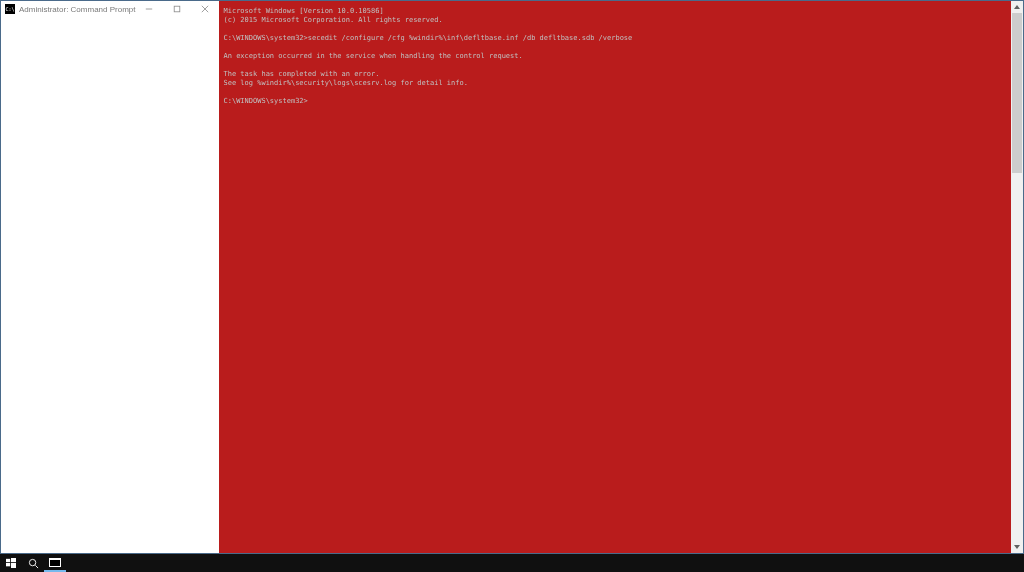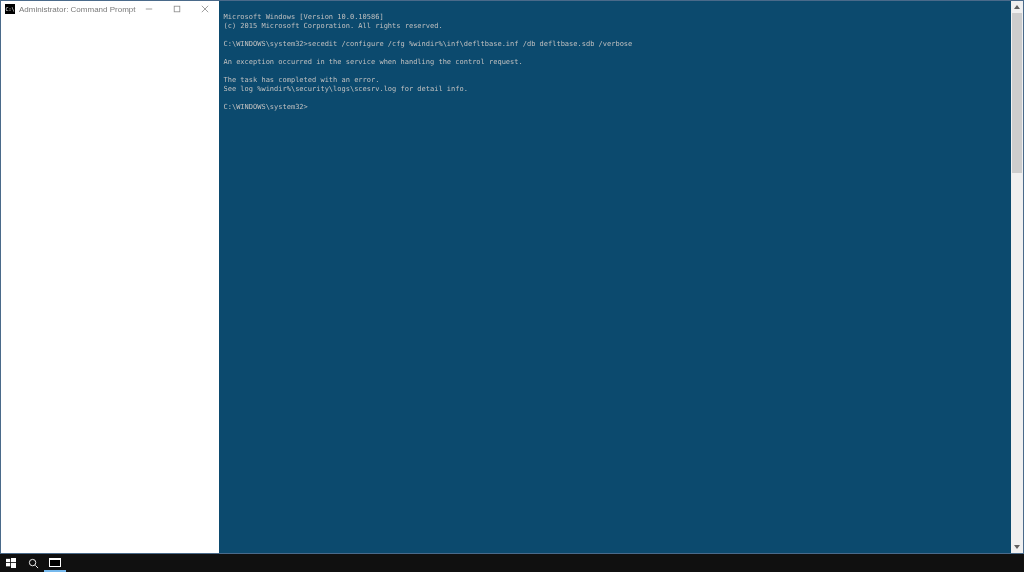--- a/index.html
+++ b/index.html
@@ -57,26 +57,26 @@
   }
   .win-btn svg { display: block; }
   .client {
     position: relative;
     flex: 1;
     background: #000;
     display: flex;
   }
   .terminal {
     flex: 1;
-    background: #0c4a6e;
+    background: #b91c1c;
     color: #c0c0c0;
     font-family: "Lucida Console", Consolas, monospace;
     font-size: 7px;
     line-height: 9px;
-    padding: 12px 4px;
+    padding: 6px 4px;
     white-space: pre;
     overflow: hidden;
   }
   .terminal .line { display: block; min-height: 9px; }
   .scrollbar {
     width: 12px;
     background: #f0f0f0;
     position: relative;
     display: flex;
     flex-direction: column;

